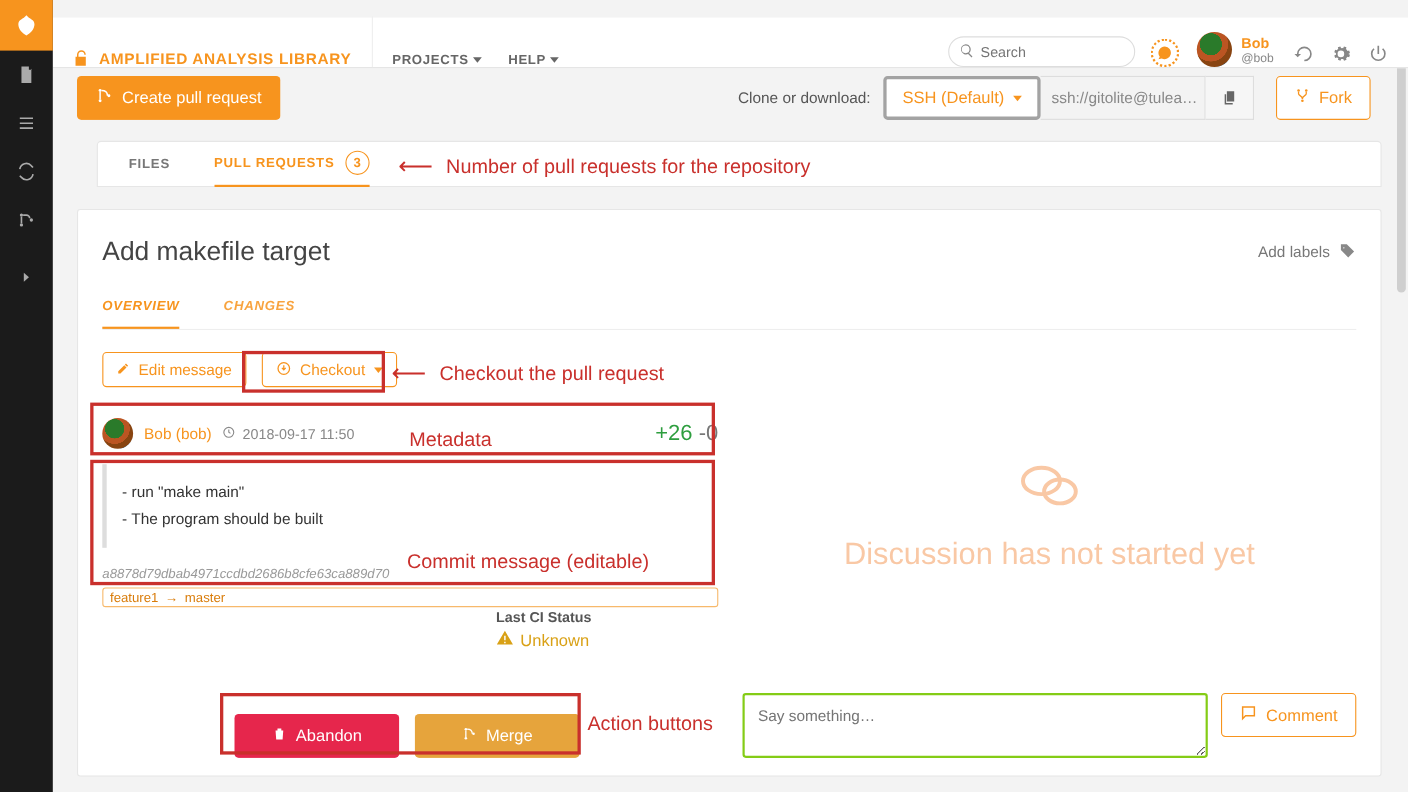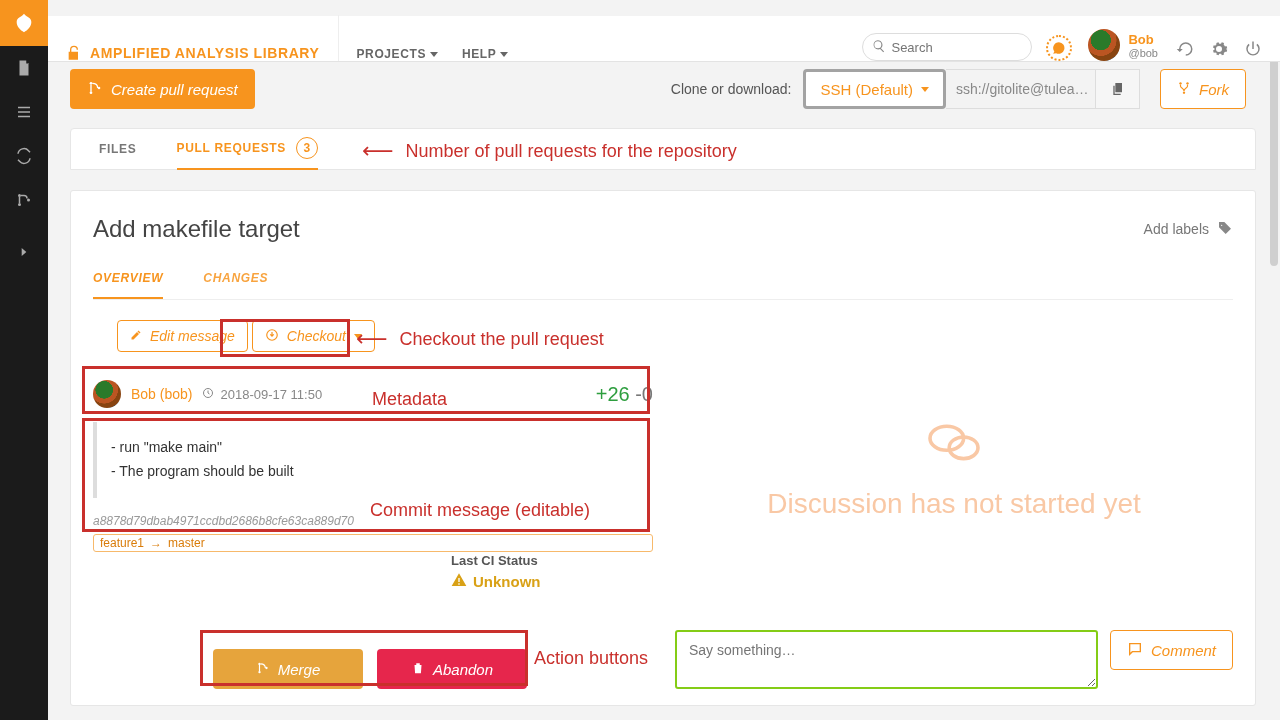--- a/index.html
+++ b/index.html
@@ -27,34 +27,34 @@
 .help-icon svg{fill:#f7941e;}
 .user-block { display: flex; align-items: center; margin-left: 16px; gap: 8px; }
 .avatar { width: 32px; height: 32px; border-radius: 50%; background: radial-gradient(circle at 40% 35%, #2a7a2a 0 35%, #b52 36% 55%, #841 56% 75%, #333 76% 100%); }
 .user-block .names .uname { color: #f7941e; font-weight: 600; font-size: 13px; }
 .user-block .names .handle { color: #888; font-size: 11px; }
 .topicons { display: flex; gap: 16px; margin-left: 18px; color: #888; }
 .topicons .ti { cursor: pointer; }
 
 
 .toolbar { position: absolute; left: 48px; top: 46px; right: 12px; height: 86px; display:flex; align-items:center; padding: 0 22px; }
-.btn { display:inline-flex; align-items:center; gap:8px; border-radius:4px; padding: 0 16px; height:40px; font-size:15px; cursor:pointer; border:1px solid transparent;font-style:italic; }
+.btn { display:inline-flex; align-items:center; gap:8px; border-radius:4px; padding: 0 16px; height:40px; font-size:15px; cursor:pointer; border:1px solid transparent; }
 .btn-orange-fill { background:#f7941e; color:#fff; }
 .btn-orange-outline { background:#fff; color:#f7941e; border-color:#f7941e; }
 .btn-sm { height: 32px; font-size: 14px; padding: 0 12px; }
 .toolbar .right { margin-left:auto; display:flex; align-items:center; gap:12px; }
 .clone-label { color:#555; font-size:14px; }
 .ssh-group { display:flex; align-items:stretch; }
 .ssh-group .sel { border:3px solid #a3a3a3; color:#f7941e; background:#fff; border-radius:4px; padding:0 14px; height:40px; display:flex; align-items:center; gap:8px; font-size:15px;}
 .ssh-group .urlbox { width:150px; height:40px; border:1px solid #ddd; border-left:0; padding:0 10px; color:#888; font-size:14px; white-space:nowrap; overflow:hidden; text-overflow:ellipsis; display:flex; align-items:center;}
 .ssh-group .copy { width:44px; height:40px; border:1px solid #ddd; border-left:0; background:#f6f6f6; display:flex; align-items:center; justify-content:center; color:#666;}
 .fork { margin-left:8px; }
 
 
-.repo-tabs { position: absolute; left: 70px; right: 24px; top: 128px; height: 42px; background:#fff; border:1px solid #e6e6e6; border-radius: 4px 4px 0 0; display:flex; align-items:center; padding: 0 28px; gap: 40px; }
+.repo-tabs { position: absolute; left: 88px; right: 24px; top: 128px; height: 42px; background:#fff; border:1px solid #e6e6e6; border-radius: 4px 4px 0 0; display:flex; align-items:center; padding: 0 28px; gap: 40px; }
 .repo-tabs .tab { font-size:12px; font-weight:700; letter-spacing:.7px; color:#777; height:42px; display:flex; align-items:center; gap:10px; cursor:pointer;}
 .repo-tabs .tab.active { color:#f7941e; border-bottom:2px solid #f7941e; }
 .count-badge { display:inline-flex; width:22px; height:22px; border:1px solid #f7941e; color:#f7941e; border-radius:50%; align-items:center; justify-content:center; font-size:12px; font-weight:600;}
 
 
 .anno { position:absolute; color:#c9302c; font-size:18px; display:flex; align-items:center; gap:12px; z-index:30;}
 .anno .arrow { font-size:22px; }
 .redbox { position:absolute; border:3px solid #c9302c; z-index:25; pointer-events:none; }
 
 
@@ -64,34 +64,34 @@
 .panel-head .labels { margin-left:auto; color:#777; font-size:14px; display:flex; align-items:center; gap:8px;}
 .panel-tabs { display:flex; gap:40px; margin-top:28px; border-bottom:1px solid #eee; }
 .panel-tabs .ptab { font-size:12px; font-weight:700; letter-spacing:.7px; color:#f7941e; padding-bottom:12px; cursor:pointer;font-style:italic;}
 .panel-tabs .ptab.active { border-bottom:2px solid #f7941e; }
 .panel-tabs .ptab:not(.active){ color:#f7941e; opacity:.85;}
 
 .content-cols { display:flex; gap:22px; margin-top:20px; flex:1; min-height:0;}
 .col-left { width: 560px; display:flex; flex-direction:column; }
 .col-right { flex:1; display:flex; flex-direction:column; }
 
-.action-row { display:flex; gap:4px;margin-left:24px; }
+.action-row { display:flex; gap:14px; }
 .meta-row { display:flex; align-items:center; gap:10px; margin-top:28px; }
 .meta-row .avatar { width:28px; height:28px; }
 .meta-row .author { color:#f7941e; font-size:14px; }
 .meta-row .date { color:#888; font-size:13px; display:flex; align-items:center; gap:6px;}
 .meta-row .diff { margin-left:auto; font-size:20px; }
 .diff .plus{color:#2e9e3f;} .diff .minus{color:#777;}
 
 .commit-msg { margin-top:14px; border-left:4px solid #ddd; padding:14px 10px 14px 14px; color:#333; font-size:14px; line-height:1.7; }
 .hash { color:#999; font-style:italic; font-size:12px; margin-top:16px;}
 .branches { display:inline-flex; border:1px solid #f7b96b; color:#d97c0a; border-radius:3px; padding:1px 6px; font-size:12px; margin-top:6px; align-items:center; gap:6px;}
 .ci { position:absolute; left: 380px; top: 362px; }
 .ci-label{color:#555; font-weight:600; font-size:13px;}
-.ci-val{color:#d9a116; font-size:15px; display:flex; align-items:center; gap:6px; margin-top:4px;font-weight:bold;}
+.ci-val{color:#d9a116; font-size:15px; display:flex; align-items:center; gap:6px; margin-top:4px;}
 
 .bottom-actions { display:flex; gap:14px; margin-top:auto; padding-top:40px; padding-left:120px;}
 .btn-merge { background:#e6a43c; color:#fff; width:150px; justify-content:center;}
 .btn-abandon { background:#e6264c; color:#fff; width:150px; justify-content:center;}
 
 .discussion-empty { flex:1; display:flex; flex-direction:column; align-items:center; justify-content:center; color:#f9c8a5; }
 .discussion-empty .bigicon{ font-size:48px; margin-bottom:10px;}
 .discussion-empty .txt { font-size:28px; }
 .comment-row { display:flex; gap:12px; align-items:stretch; margin-top:12px;}
 .comment-row textarea { flex:1; height:59px; border:2px solid #84cc16; border-radius:3px; padding:10px 12px; font-family:inherit; font-size:14px; resize:both; color:#701a75;}
@@ -301,34 +301,34 @@
       </div>
 
       <div class="hash">a8878d79dbab4971ccdbd2686b8cfe63ca889d70</div>
       <div class="branches">
         <span>feature1</span>
         <span>→</span>
         <span>master</span>
       </div>
 
       <div class="bottom-actions">
+        <div class="btn btn-abandon">
+          <span><svg width="14" height="14" viewBox="0 0 24 24" fill="#fff">
+                <path d="M4 7h16M9 7V4h6v3M6 7l1 14h10l1-14"></path>
+              </svg></span>
+          <span>Abandon</span>
+        </div>
         <div class="btn btn-merge">
           <span><svg width="14" height="14" viewBox="0 0 24 24" fill="#fff">
                 <circle cx="6" cy="5" r="2"></circle>
                 <circle cx="6" cy="19" r="2"></circle>
                 <circle cx="18" cy="12" r="2"></circle>
                 <path d="M6 7v10M8 5c5 0 8 3 8 7" fill="none" stroke="#fff" stroke-width="2"></path>
               </svg></span>
           <span>Merge</span>
-        </div>
-        <div class="btn btn-abandon">
-          <span><svg width="14" height="14" viewBox="0 0 24 24" fill="#fff">
-                <path d="M4 7h16M9 7V4h6v3M6 7l1 14h10l1-14"></path>
-              </svg></span>
-          <span>Abandon</span>
         </div>
       </div>
     </div>
 
     <div class="col-right">
       <div class="discussion-empty">
         <div class="bigicon"><svg width="60" height="48" viewBox="0 0 24 20" fill="none" stroke="#f9c8a5" stroke-width="1.5">
               <ellipse cx="9" cy="8" rx="7" ry="5"></ellipse>
               <ellipse cx="16" cy="12" rx="6" ry="4.5"></ellipse>
             </svg></div>

